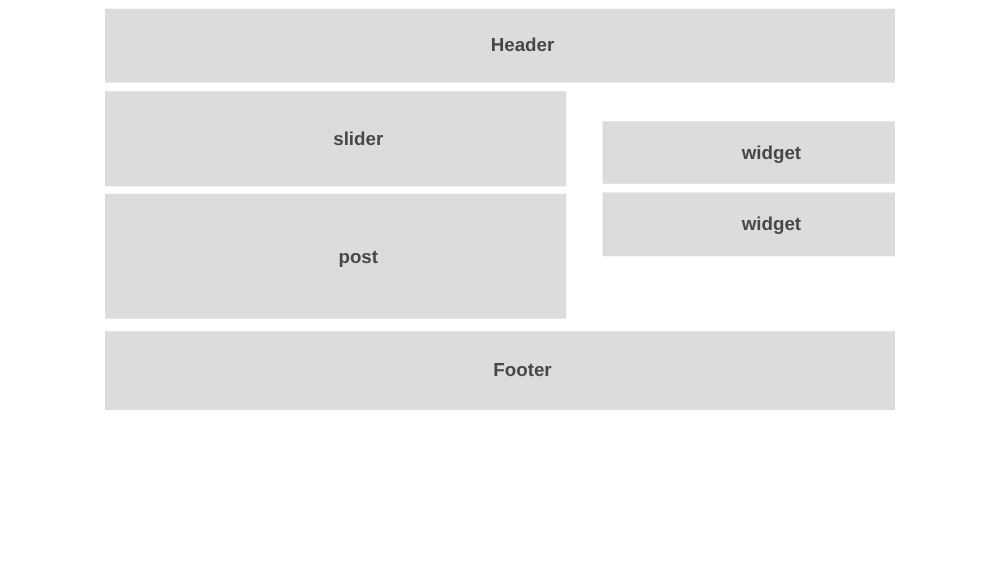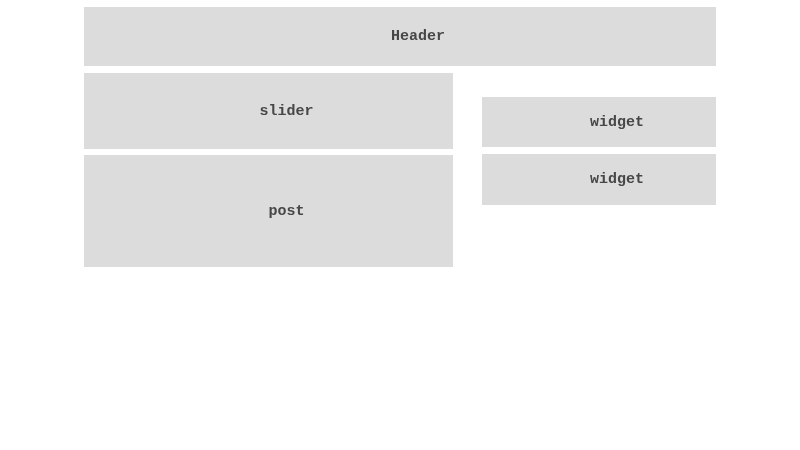--- a/index.html
+++ b/index.html
@@ -7,21 +7,21 @@
     --text-color: #474747;
     --page-bg: #ffffff;
   }
   * { margin: 0; padding: 0; box-sizing: border-box; }
   html, body { background: var(--page-bg); }
   .canvas {
     position: relative;
     width: 800px;
     height: 450px;
     background: var(--page-bg);
-    font-family: Liberation Mono, monospace;
+    font-family: Liberation Sans, sans-serif;
     overflow: hidden;
   }
   .container {
     width: 632px;
     margin: 0 auto;
     padding-top: 7px;
   }
   .block {
     background: var(--block-bg);
     color: var(--text-color);
@@ -31,21 +31,21 @@
     align-items: center;
     justify-content: center;
     
     padding-left: 36px;
   }
   .header  { height: 59px; margin-bottom: 7px; }
   .row     { display: flex; justify-content: space-between; gap: 29px; }
   .col-left  { width: 379px; }
   .col-right { width: 240px; margin-top: 24px; }
   .slider  { height: 76px; margin-bottom: 6px; }
-  .post    { height: 112px; }
+  .post    { height: 100px; }
   .widget-1 { height: 50px; margin-bottom: 7px; }
   .widget-2 { height: 51px; }
   .footer  { height: 63px; margin-top: 10px; }
 </style>
 </head>
 <body>
 
 <div class="canvas">
   <div class="container">
 
@@ -56,15 +56,16 @@
         <div class="block slider">slider</div>
         <div class="block post">post</div>
       </div>
 
       <div class="col-right">
         <div class="block widget-1">widget</div>
         <div class="block widget-2">widget</div>
       </div>
     </div>
 
+    <div class="block footer">Footer</div>
 
   </div>
 </div>
 
 </body></html>

